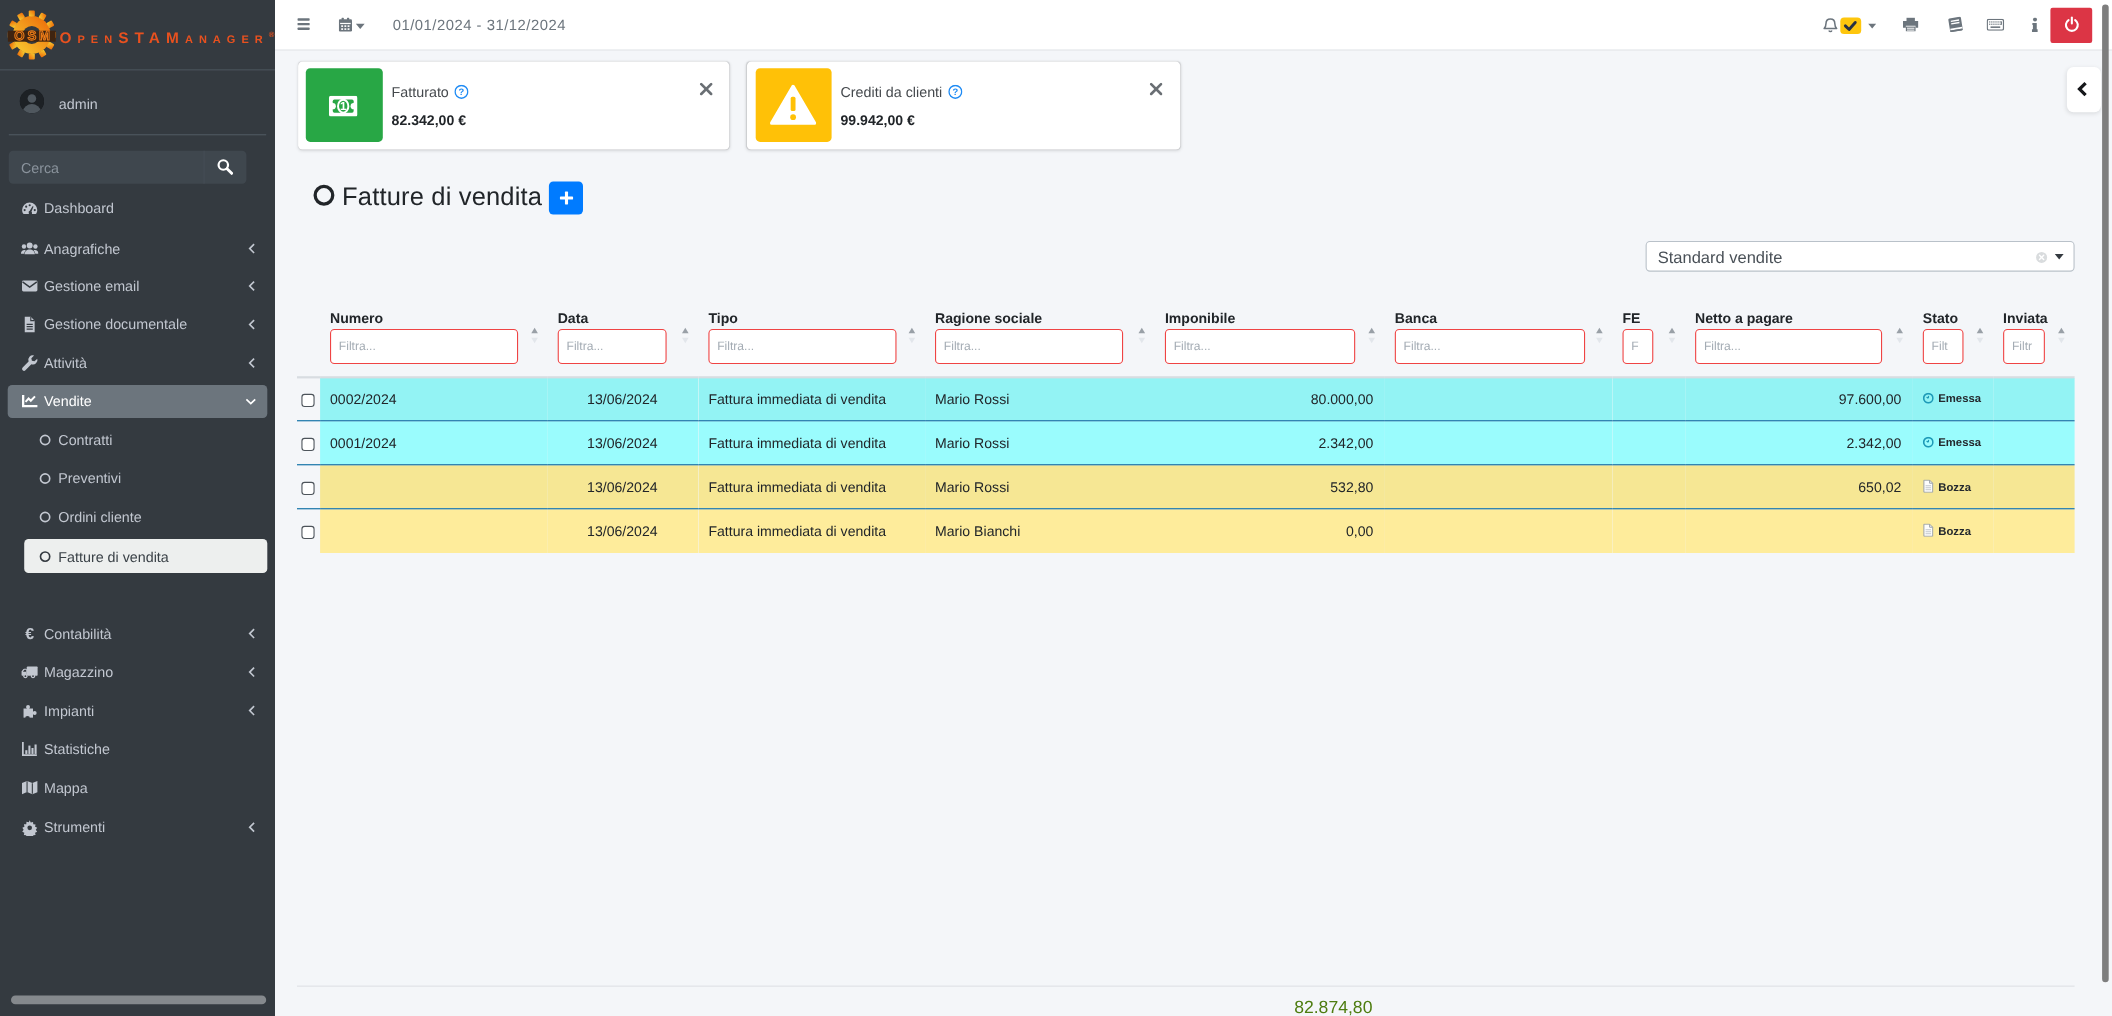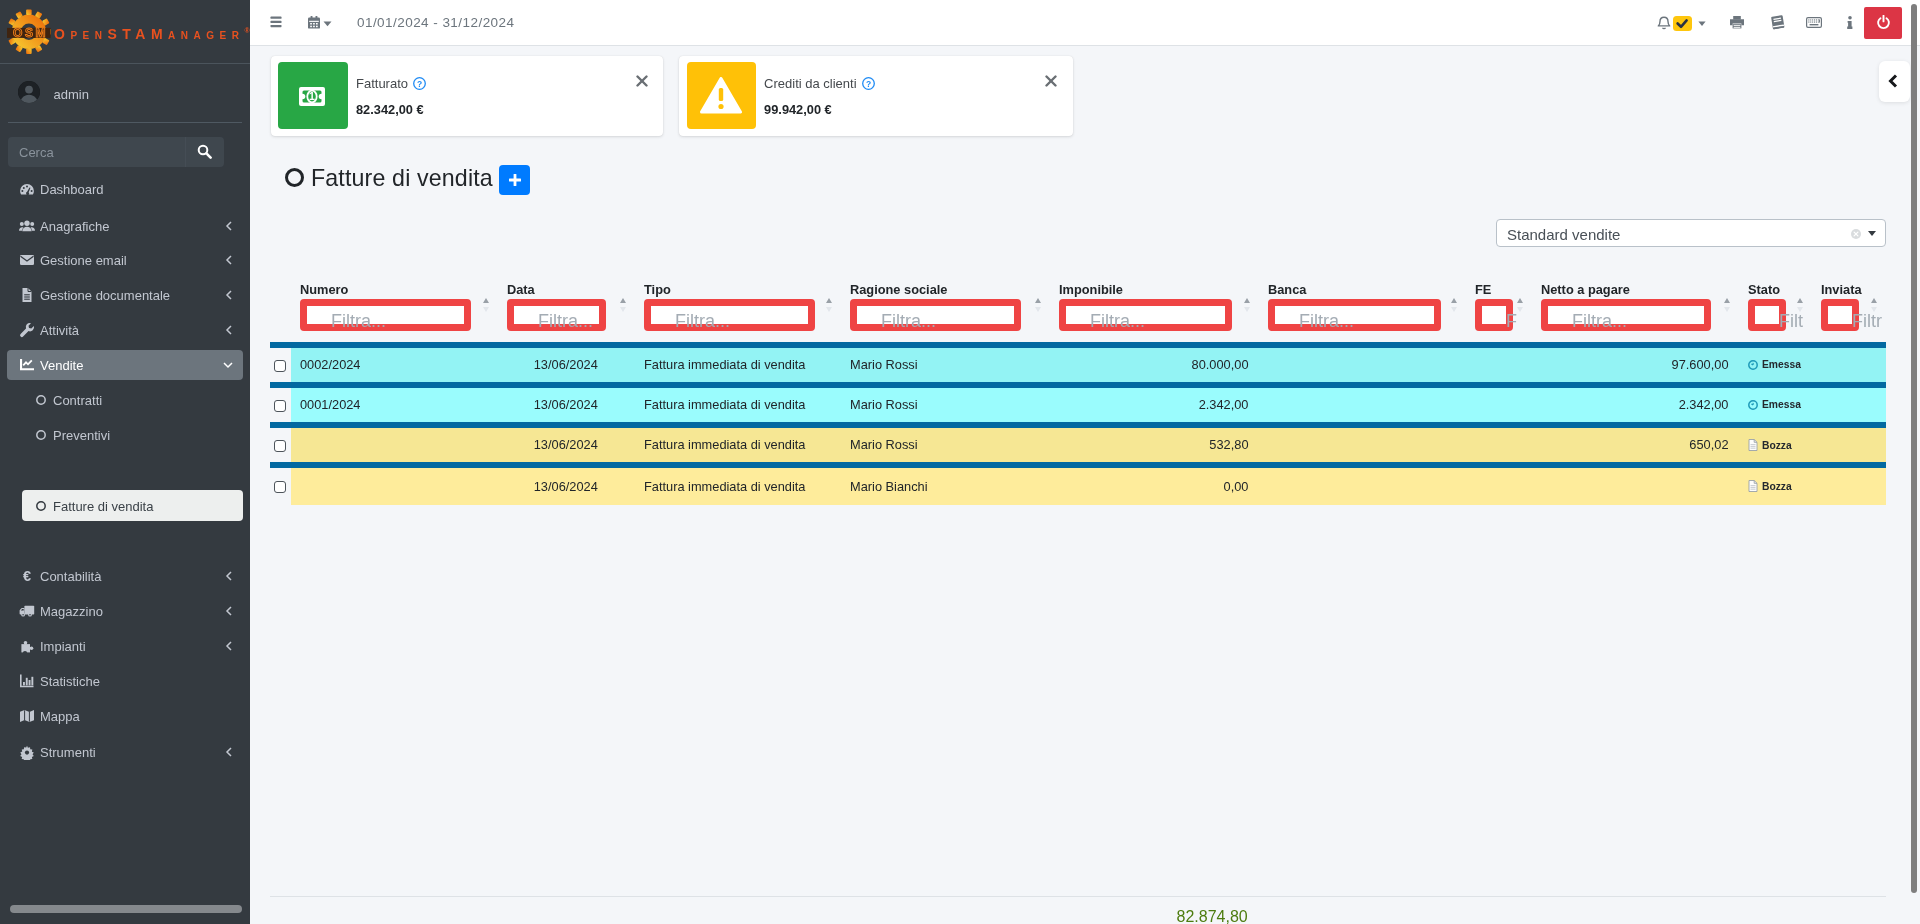--- a/index.html
+++ b/index.html
@@ -40,26 +40,26 @@
 #heading { position:absolute; left:311px; top:165px; font-size:23.2px; font-weight:400; color:#212529; letter-spacing:0.15px; }
 #headcircle { position:absolute; left:284.7px; top:168.1px; width:19px; height:19px; border:3.2px solid #212529; border-radius:50%; }
 #plusbtn { position:absolute; left:498.7px; top:165.4px; width:31.8px; height:29.8px; background:#007bff; border-radius:4px; }
 #sel2 { position:absolute; left:1496px; top:219px; width:390px; height:28px; background:#fff; border:1px solid #b9c1c9; border-radius:4px; }
 #sel2 .t { position:absolute; left:10px; top:5.5px; font-size:15px; color:#495057; }
 #sel2 .clr { position:absolute; right:24px; top:9px; width:10px; height:10px; border-radius:50%; background:#d9dcde; }
 #sel2 .car { position:absolute; right:9px; top:11px; width:0; height:0; border-left:4.5px solid transparent; border-right:4.5px solid transparent; border-top:5.5px solid #343a40; }
 
 #tbl { position:absolute; left:270px; top:276.5px; width:1616px; border-collapse:collapse; table-layout:fixed; }
 #tbl th { vertical-align:top; text-align:left; font-size:12.8px; font-weight:bold; color:#212529; padding:5px 0 11px 9px; position:relative; border-bottom:2px solid #d8dce1; }
-#tbl th .fl { display:block; margin-top:2px; height:32px; border:7px solid #ef4444; border-radius:4px; background:#fff; color:#a4acb4; font-weight:400; font-size:18px; line-height:30px; padding-left:24px; }
+#tbl th .fl { display:block; margin-top:2px; height:32px; border:1px solid #ef4444; border-radius:4px; background:#fff; color:#a4acb4; font-weight:400; font-size:11px; line-height:30px; padding-left:7px; }
 #tbl th .lh { line-height:15px; display:block; white-space:nowrap; }
 .sorter { position:absolute; top:21px; right:8px; width:0; height:0; }
 .sorter .up { position:absolute; top:0; left:-7px; width:0; height:0; border-left:3.5px solid transparent; border-right:3.5px solid transparent; border-bottom:5px solid #99a0a7; }
 .sorter .dn { position:absolute; top:9px; left:-7px; width:0; height:0; border-left:3.5px solid transparent; border-right:3.5px solid transparent; border-top:5px solid #e2e6eb; }
-#tbl td { height:40px; font-size:12.8px; padding:0 10.5px 0 9px; border-top:6px solid #0369a1; white-space:nowrap; overflow:hidden; }
+#tbl td { height:40px; font-size:12.8px; padding:0 10.5px 0 9px; border-top:1px solid #0369a1; white-space:nowrap; overflow:hidden; }
 #tbl td.cb { background:#f4f6f9; padding:0 0 0 3.5px; }
 #tbl td.r { text-align:right; }
 #tbl td.c { text-align:center; }
 tr.cy1 td { background:#93f3f4; } tr.cy1 td.cb { background:#f4f6f9; }
 tr.cy2 td { background:#9afcfd; } tr.cy2 td.cb { background:#f4f6f9; }
 tr.ye1 td { background:#f6e794; } tr.ye1 td.cb { background:#f4f6f9; }
 tr.ye2 td { background:#feec9b; } tr.ye2 td.cb { background:#f4f6f9; }
 .ckb { display:inline-block; width:12px; height:12px; border:1.7px solid #4d545b; border-radius:3px; background:#fff; vertical-align:middle; }
 #tbl td.state { font-size:10.3px; font-weight:bold; color:#24292e; }
 .state svg { vertical-align:-2px; margin-right:4px; }
@@ -215,20 +215,26 @@
       <svg class="icn" viewBox="0 0 16 16">
         <circle cx="8" cy="8" r="4.2" fill="none" stroke="#c2c7d0" stroke-width="1.5"></circle>
       </svg>
       <span class="txt">Contratti</span>
     </div>
   <div class="nav-item sub" style="top:420.2px">
       <svg class="icn" viewBox="0 0 16 16">
         <circle cx="8" cy="8" r="4.2" fill="none" stroke="#c2c7d0" stroke-width="1.5"></circle>
       </svg>
       <span class="txt">Preventivi</span>
+    </div>
+  <div class="nav-item sub" style="top:455.3px">
+      <svg class="icn" viewBox="0 0 16 16">
+        <circle cx="8" cy="8" r="4.2" fill="none" stroke="#c2c7d0" stroke-width="1.5"></circle>
+      </svg>
+      <span class="txt">Ordini cliente</span>
     </div>
   <div class="nav-item sub sub-active" style="top:490.4px;left:21.5px;width:221px">
       <svg class="icn" viewBox="0 0 16 16" style="left:11.8px">
         <circle cx="8" cy="8" r="4.2" fill="none" stroke="#343a40" stroke-width="1.5"></circle>
       </svg>
       <span class="txt" style="left:31.5px">Fatture di vendita</span>
     </div>
   <div class="nav-item" style="top:560.7px">
       <svg class="icn" viewBox="0 0 16 16">
         <text x="8" y="13" font-size="14.5" font-weight="bold" text-anchor="middle" fill="#c2c7d0" font-family="Liberation Sans">€</text>

